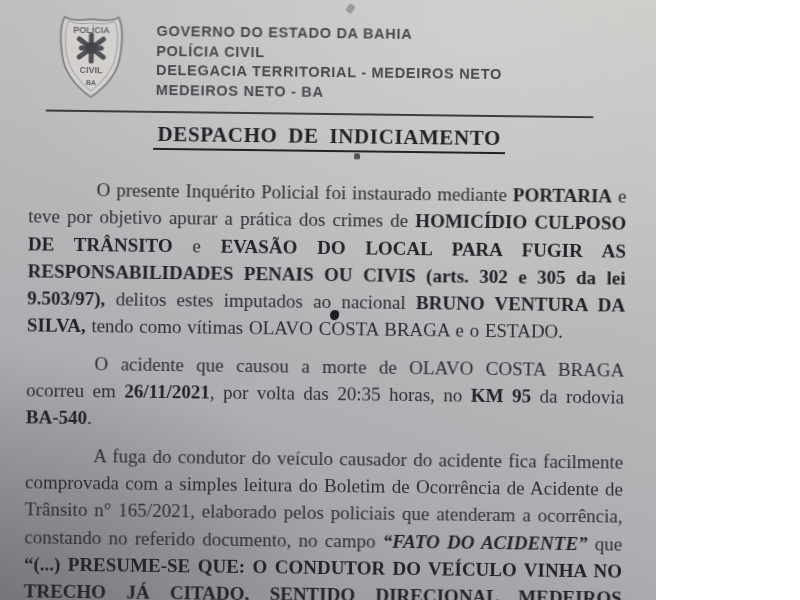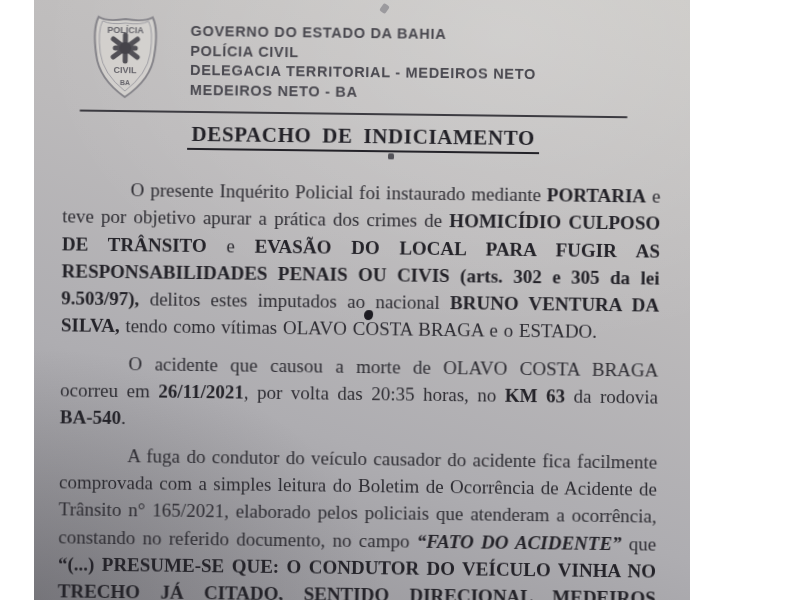--- a/index.html
+++ b/index.html
@@ -6,21 +6,20 @@
   body {
     width: 800px; height: 600px; overflow: hidden;
     font-family: "Liberation Serif", serif;
   }
   .photo {
     position: relative; width: 656px; height: 600px; overflow: hidden;
     background:
       radial-gradient(130% 95% at 72% 6%, rgba(255,255,255,0.20), rgba(255,255,255,0) 55%),
       radial-gradient(90% 70% at 0% 100%, rgba(40,40,46,0.28), rgba(40,40,46,0) 60%),
       linear-gradient(199deg, #c9c7c4 0%, #bcbabb 38%, #aeadb1 68%, #939297 100%);
-    margin-left: 34px;
   }
   .doc {
     position: absolute; inset: 0;
     transform: rotate(0.7deg);
     transform-origin: 50% 40%;
     color: #2e2d33;
     filter: blur(0.3px);
     padding-top: 14px;
   }
   .header-row { display: flex; align-items: flex-start; margin-left: 52px; }
@@ -101,21 +100,21 @@
     </div>
 
     <div class="rule"></div>
 
     <div class="title-wrap">
       <span class="title">DESPACHO DE INDICIAMENTO</span>
     </div>
 
     <div class="doc-body">
         <p><span>O presente Inquérito Policial foi instaurado mediante </span><span class="b">PORTARIA</span><span> e teve por objetivo apurar a prática dos crimes de </span><span class="b">HOMICÍDIO CULPOSO DE TRÂNSITO</span><span> e </span><span class="b">EVASÃO DO LOCAL PARA FUGIR AS RESPONSABILIDADES PENAIS OU CIVIS (arts. 302 e 305 da lei 9.503/97),</span><span> delitos estes imputados ao nacional </span><span class="b">BRUNO VENTURA DA SILVA,</span><span> tendo como vítimas OLAVO COSTA BRAGA e o ESTADO.</span></p>
-        <p><span>O acidente que causou a morte de OLAVO COSTA BRAGA ocorreu em </span><span class="b">26/11/2021</span><span>, por volta das 20:35 horas, no </span><span class="b">KM 63</span><span> da rodovia </span><span class="b">BA-540</span><span>.</span></p>
+        <p><span>O acidente que causou a morte de OLAVO COSTA BRAGA ocorreu em </span><span class="b">26/11/2021</span><span>, por volta das 20:35 horas, no </span><span class="b">KM 95</span><span> da rodovia </span><span class="b">BA-540</span><span>.</span></p>
         <p><span>A fuga do condutor do veículo causador do acidente fica facilmente comprovada com a simples leitura do Boletim de Ocorrência de Acidente de Trânsito n° 165/2021, elaborado pelos policiais que atenderam a ocorrência, constando no referido documento, no campo </span><span class="bi">“FATO DO ACIDENTE”</span><span> que </span><span class="b">“(...) PRESUME-SE QUE: O CONDUTOR DO VEÍCULO VINHA NO TRECHO JÁ CITADO, SENTIDO DIRECIONAL MEDEIROS NETO/TEIXEIRA DE FREITAS, QUANDO NO KM 95 PERDEU O CONTROLE DO VEÍCULO, VINDO A CAPOTAR.”</span><span>(grifo nosso)</span></p>
         <p><span>No referido documento, também não consta a presença de </span><span class="b">BRUNO VENTURA DA SILVA,</span></p>
       </div>
 
     <div class="title-dot"></div>
     <div class="ink-blot"></div>
   </div>
 
   <div class="camera-mark"></div>
 </div>

